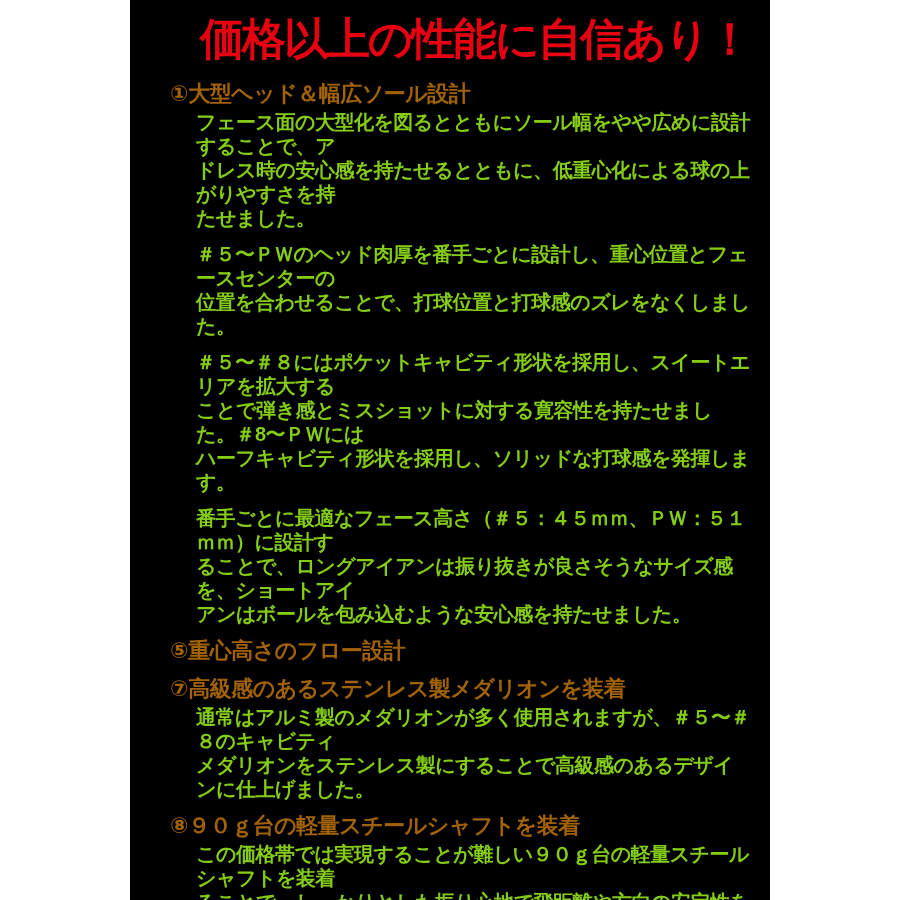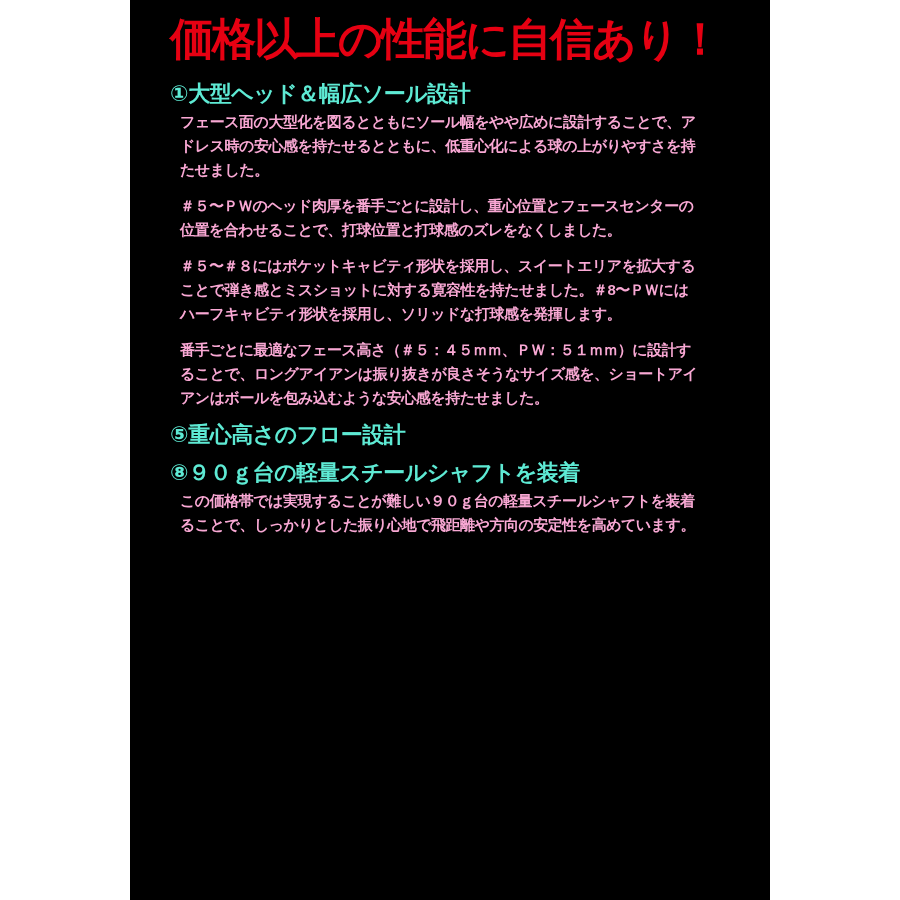--- a/index.html
+++ b/index.html
@@ -18,38 +18,39 @@
     padding: 10px 20px 0 40px;
   }
   .title {
     color: #e60012;
     font-size: 44px;
     font-weight: 700;
     letter-spacing: -2px;
     line-height: 1.15;
     white-space: nowrap;
     margin: 4px 0 16px 0;
+    text-align: right;
   }
   .section { margin-bottom: 12px; }
   .heading {
-    color: #5eead4;
+    color: #a16207;
     font-size: 22px;
     font-weight: 700;
     letter-spacing: -0.5px;
     line-height: 26px;
     margin-bottom: 3px;
     white-space: nowrap;
   }
   .body-text {
-    color: #f9a8d4;
-    font-size: 15px;
+    color: #84cc16;
+    font-size: 20px;
     font-weight: 700;
     letter-spacing: -0.5px;
     line-height: 24px;
-    margin-left: 10px;
+    margin-left: 26px;
     width: 554px;
     white-space: pre-line;
   }
 </style>
 </head>
 <body>
 
 <div class="panel">
   <div class="title">価格以上の性能に自信あり！</div>
 
@@ -76,20 +77,23 @@
 ることで、ロングアイアンは振り抜きが良さそうなサイズ感を、ショートアイ
 アンはボールを包み込むような安心感を持たせました。</div>
   </div>
 
   <div class="section">
     <div class="heading">⑤重心高さのフロー設計</div>
   </div>
 
 
   <div class="section">
+    <div class="heading">⑦高級感のあるステンレス製メダリオンを装着</div>
+    <div class="body-text">通常はアルミ製のメダリオンが多く使用されますが、＃５〜＃８のキャビティ
+メダリオンをステンレス製にすることで高級感のあるデザインに仕上げました。</div>
   </div>
 
   <div class="section">
     <div class="heading">⑧９０ｇ台の軽量スチールシャフトを装着</div>
     <div class="body-text">この価格帯では実現することが難しい９０ｇ台の軽量スチールシャフトを装着
 ることで、しっかりとした振り心地で飛距離や方向の安定性を高めています。</div>
   </div>
 </div>
 
 </body></html>

